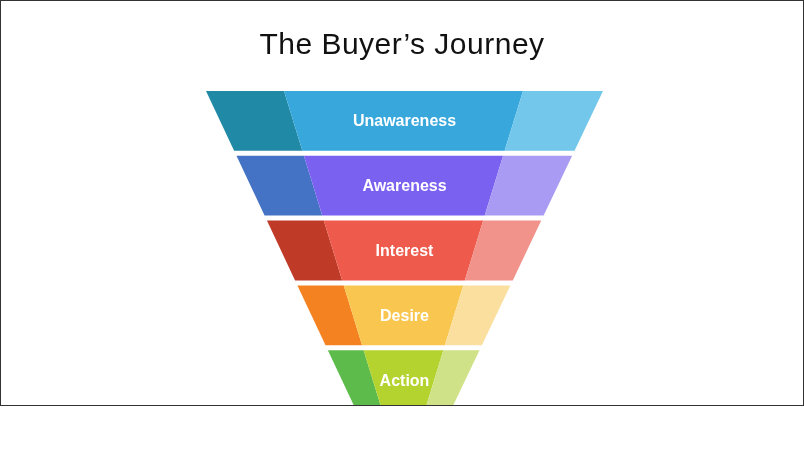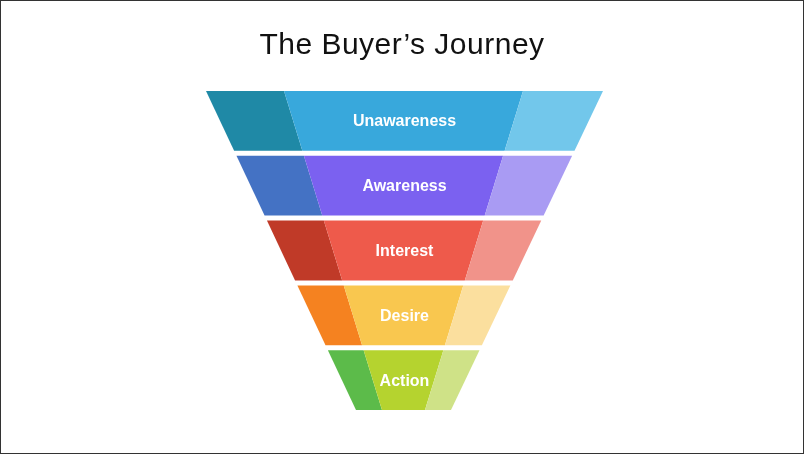--- a/index.html
+++ b/index.html
@@ -4,21 +4,21 @@
 <style>
   html, body {
     margin: 0;
     padding: 0;
     background: #ffffff;
     font-family: "Liberation Sans", sans-serif;
   }
   .slide {
     position: relative;
     width: 804px;
-    height: 454px;
+    height: 406px;
     box-sizing: border-box;
     border: 1px solid #333333;
     background: #ffffff;
     overflow: hidden;
   }
   .slide-title {
     position: absolute;
     top: 26px;
     left: 0;
     width: 100%;

